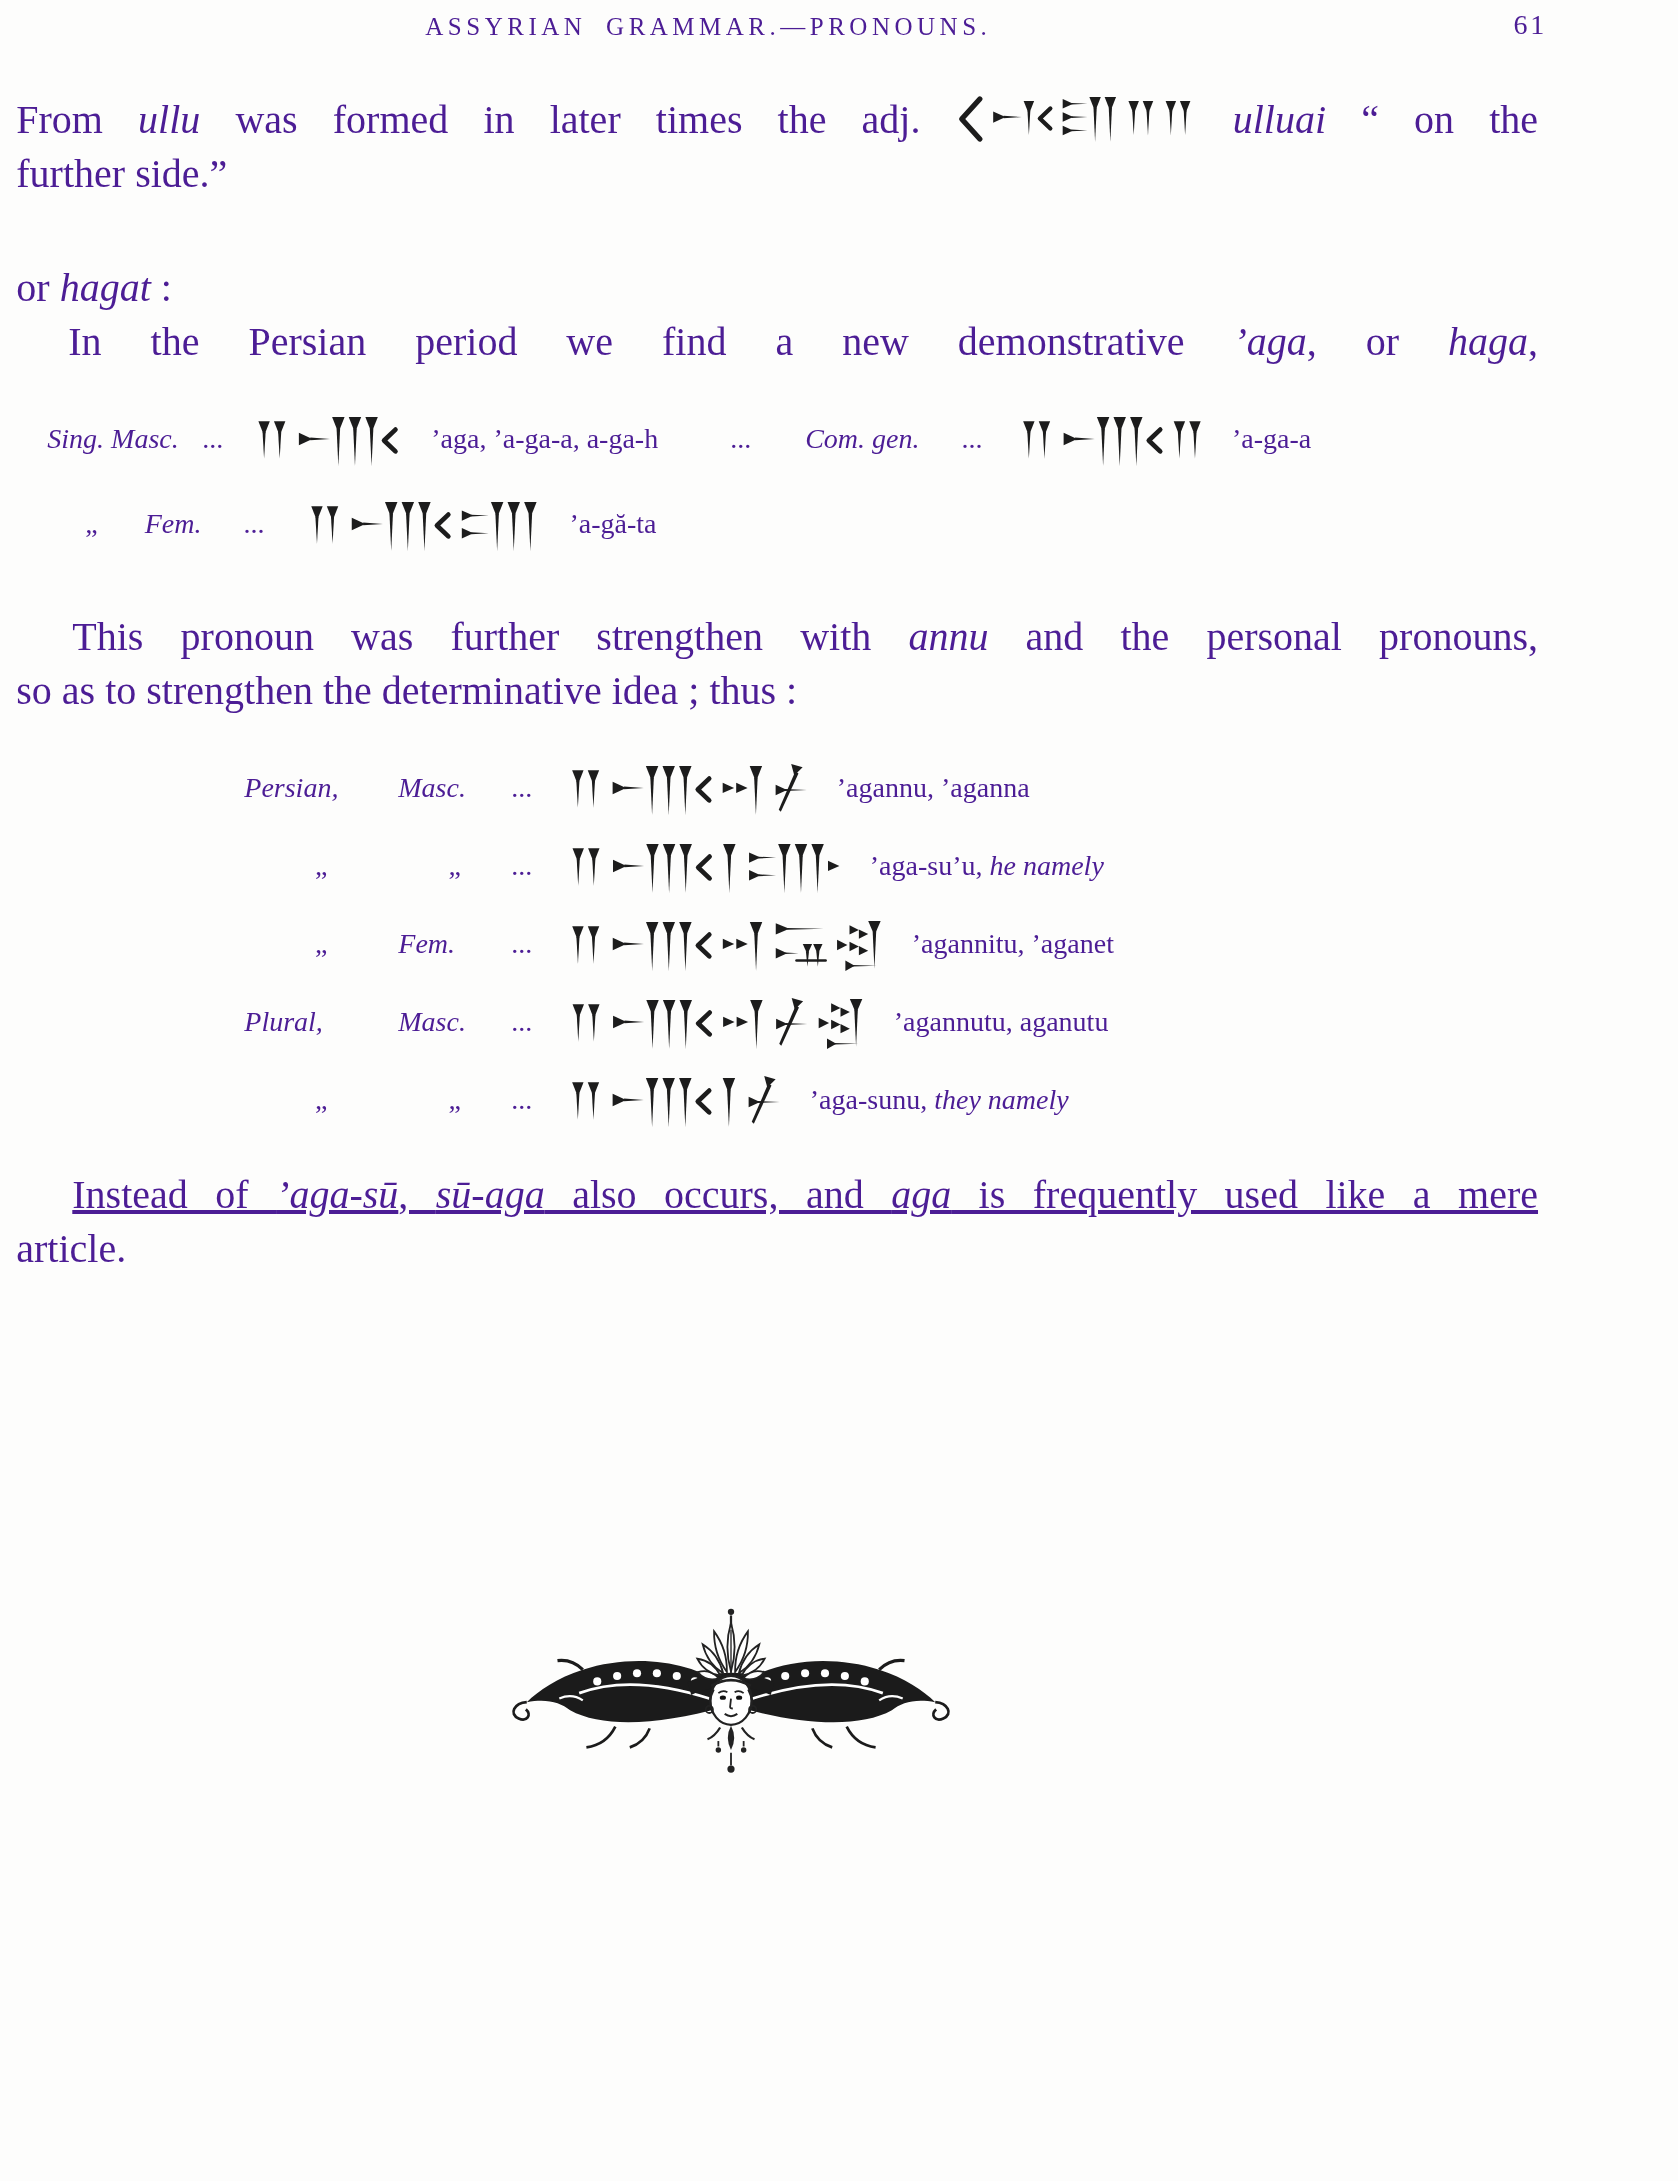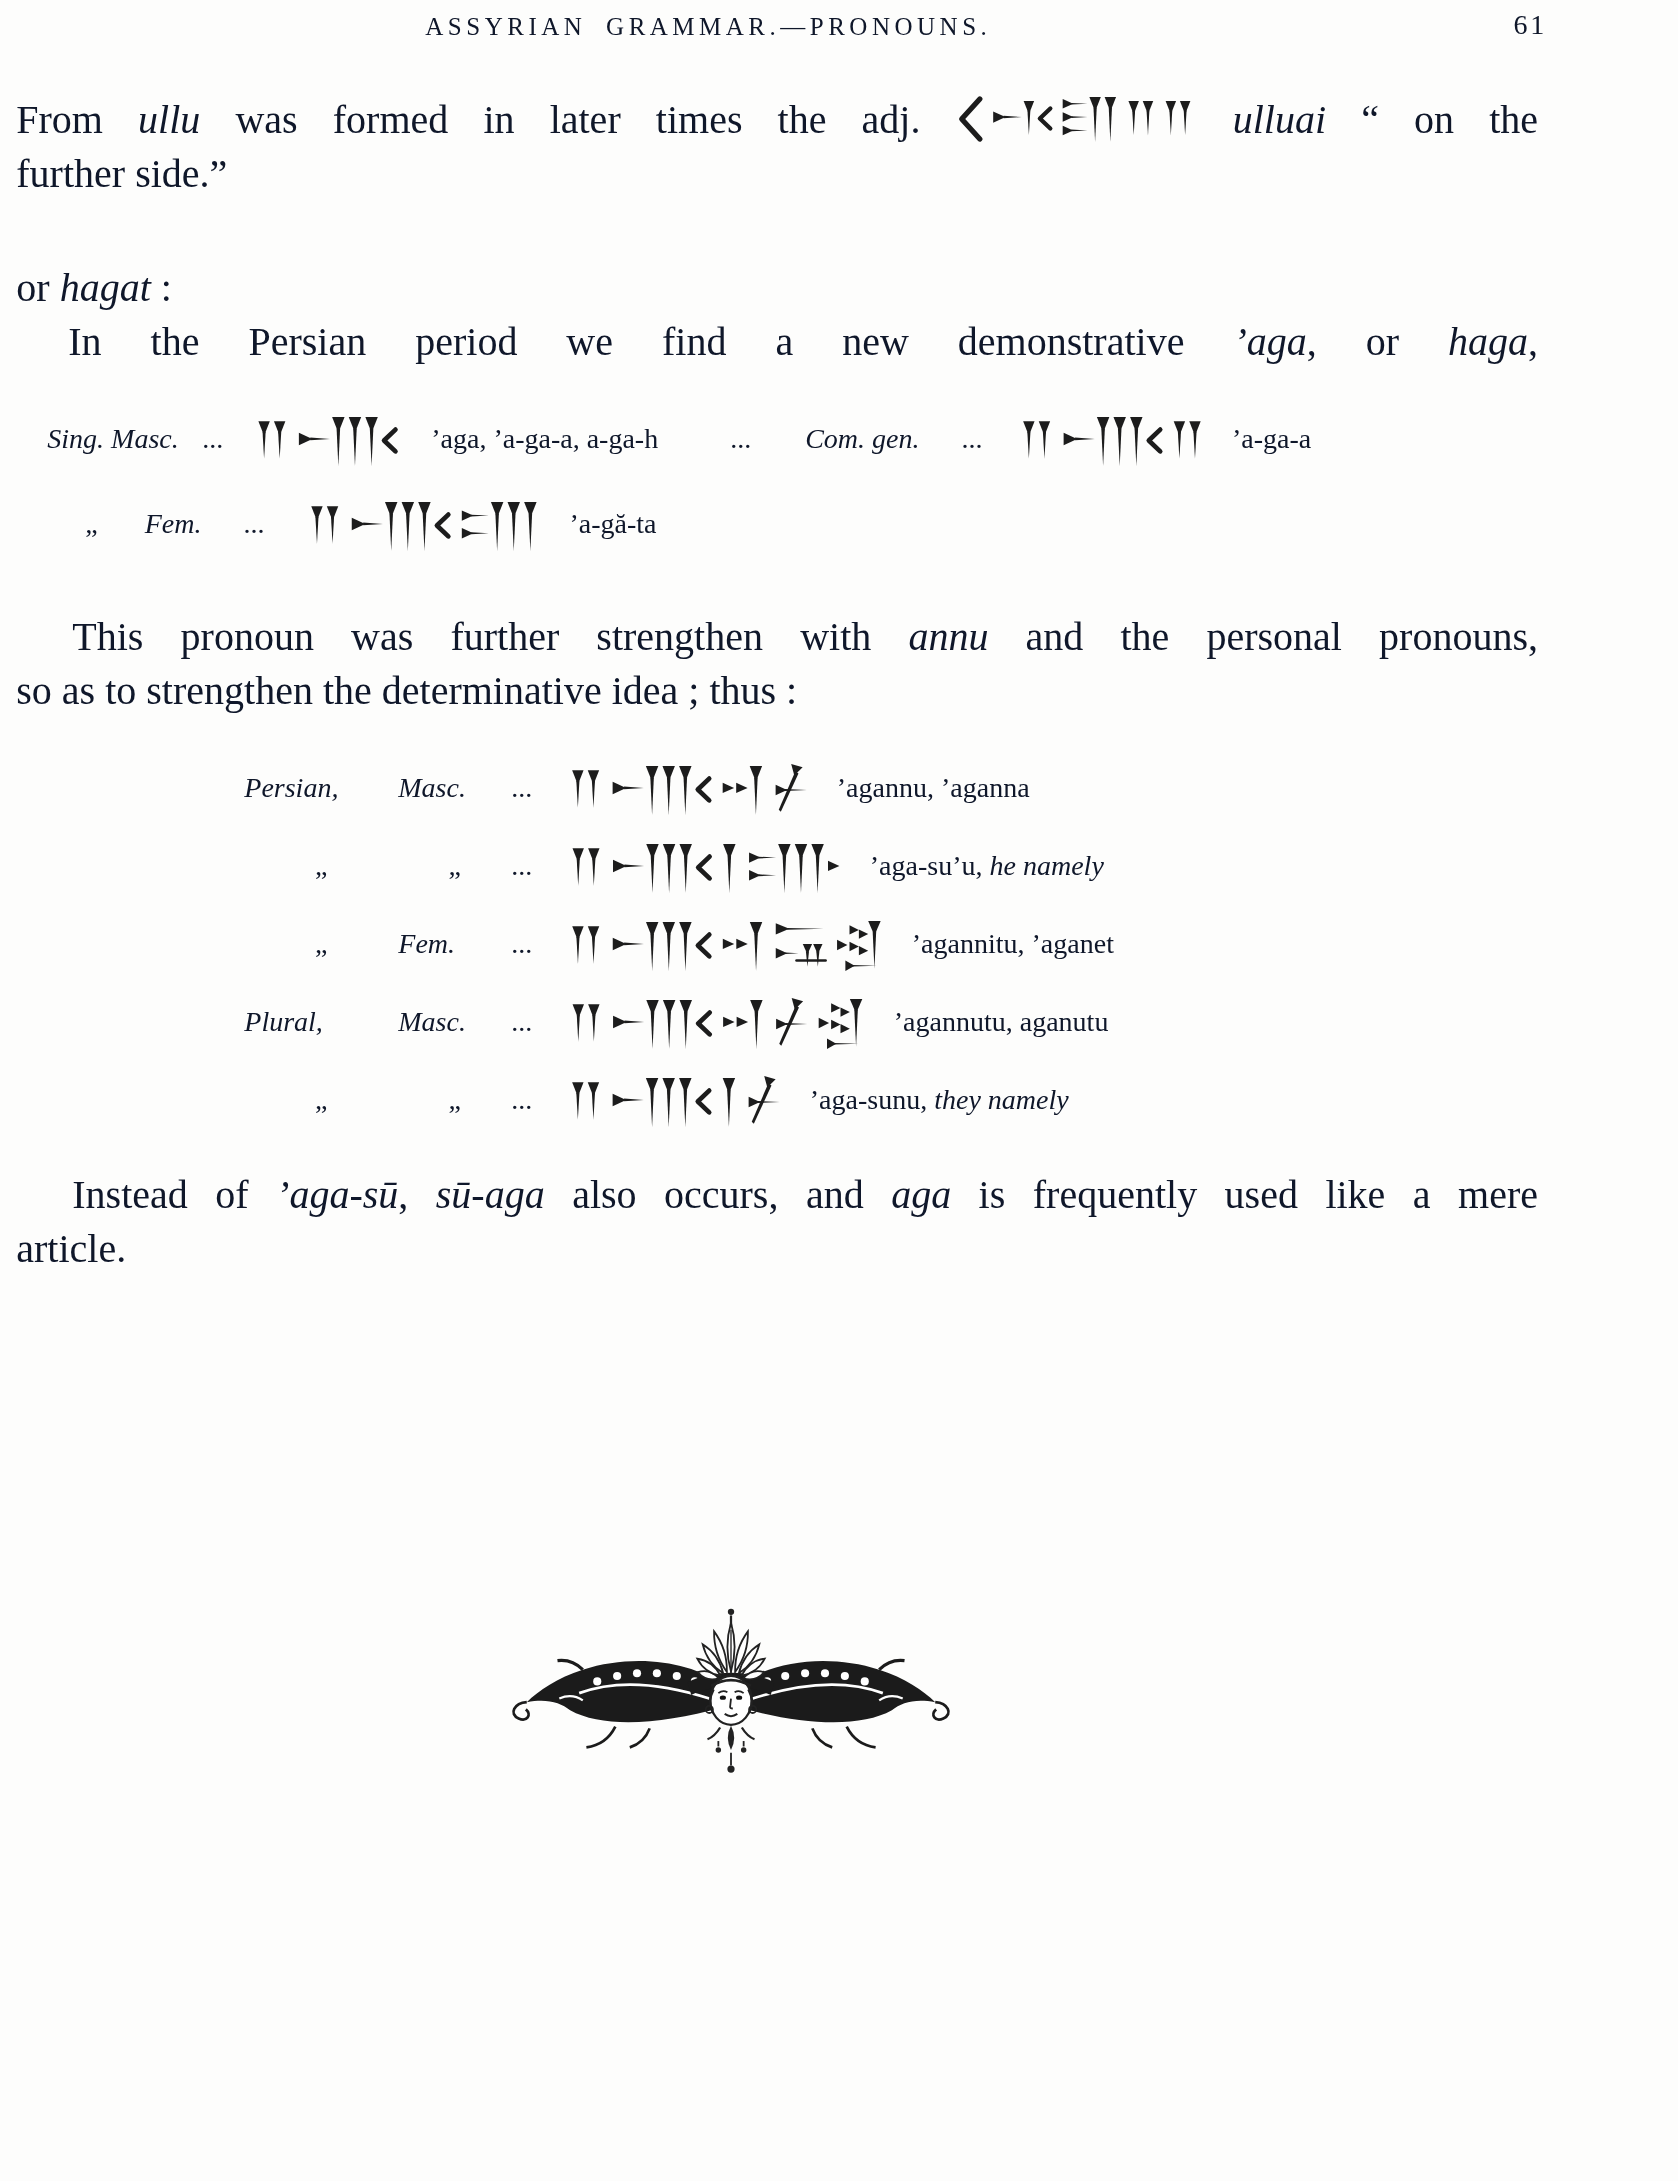--- a/index.html
+++ b/index.html
@@ -1,17 +1,17 @@
 <!DOCTYPE html>
 <html style="font-size:14.5px"><head>
 <meta charset="utf-8">
 <style>
   html,body{margin:0;padding:0;background:#d8d8d8;}
   .page{position:relative;width:1679px;height:2182px;background:#fdfdfc;
-        font-family:"Liberation Serif",serif;color:#0f172a;overflow:hidden;}
+        font-family:"Liberation Serif",serif;color:#4c1d95;overflow:hidden;}
   .content{padding:12.7px 141px 0 16.3px;}
   .header{position:relative;height:42px;}
   .title{position:absolute;left:0;width:1384px;text-align:center;
          font-size:25px;letter-spacing:4.5px;word-spacing:9px;}
   .pagenum{position:absolute;right:-9px;top:-3.6px;font-size:28px;letter-spacing:2.7px;}
   .line{font-size:40px;line-height:54px;}
   .just{text-align:justify;text-align-last:justify;text-justify:inter-word;}
   .it{font-style:italic;}
   .gap{display:inline-block;height:1.8px;}
   .cell{display:inline-block;}
@@ -273,21 +273,21 @@
             <path d="M136 15 L125 25.5 L136 36" fill="none" stroke="#1c1c1c" stroke-width="4.5" stroke-linecap="round" stroke-linejoin="round"></path>
             <polygon points="149,3 161,3 155,18" fill="#1c1c1c"></polygon>
             <polygon points="153.3,14 156.7,14 155,50" fill="#1c1c1c"></polygon>
             <polygon points="189,1 200,4 192,12" fill="#1c1c1c"></polygon>
             <polygon points="193,8 196,10 179,47 177,45" fill="#1c1c1c"></polygon>
             <polygon points="174,21 174,31 185,26" fill="#1c1c1c"></polygon>
             <polygon points="183,25.1 204,26 183,26.9" fill="#1c1c1c"></polygon>
           </svg><span class="gap" style="width: 23.5px;"></span><span class="rm">’aga-sunu, </span><span class="rm it">they namely</span></div>
       </div>
     <div class="para b-p4">
-        <div class="line just" style="text-indent: 56px;"><span class="rm">Instead of </span><span class="rm it">’aga-sū</span><span class="rm">, </span><span class="rm it">sū-aga</span><span class="rm"> also occurs, and </span><span class="rm it">aga</span><span class="rm"> is frequently used like a mere</span></div>
+        <div class="line just" style="text-indent: 56px; text-decoration: underline;"><span class="rm">Instead of </span><span class="rm it">’aga-sū</span><span class="rm">, </span><span class="rm it">sū-aga</span><span class="rm"> also occurs, and </span><span class="rm it">aga</span><span class="rm"> is frequently used like a mere</span></div>
         <div class="line"><span class="rm">article.</span></div>
       </div>
 
   </div>
 
   <svg class="ornament" width="470" height="244" viewBox="0 0 520 270">
     <g id="wingL">
       <path d="M252,136 C216,108 152,100 96,118 C68,127 47,141 34,154 C56,150 71,154 82,163 C118,183 182,179 250,160 Z" fill="#1b1b1b"></path>
       <path d="M96,118 q-12,-12 -28,-10" stroke="#1b1b1b" stroke-width="3.5" fill="none"></path>
       <path d="M34,154 c-14,1 -20,13 -9,18 c9,4 15,-4 8,-10" stroke="#1b1b1b" stroke-width="3" fill="none"></path>

